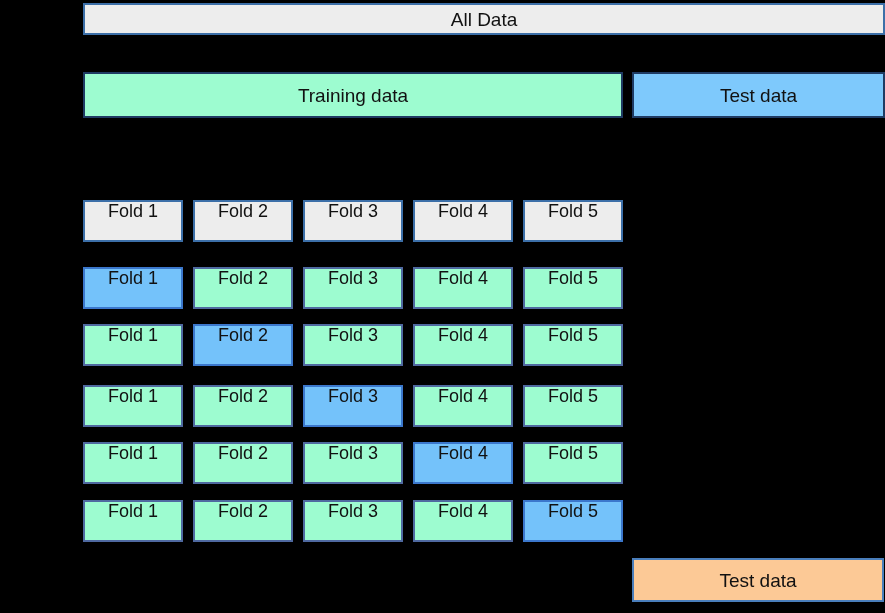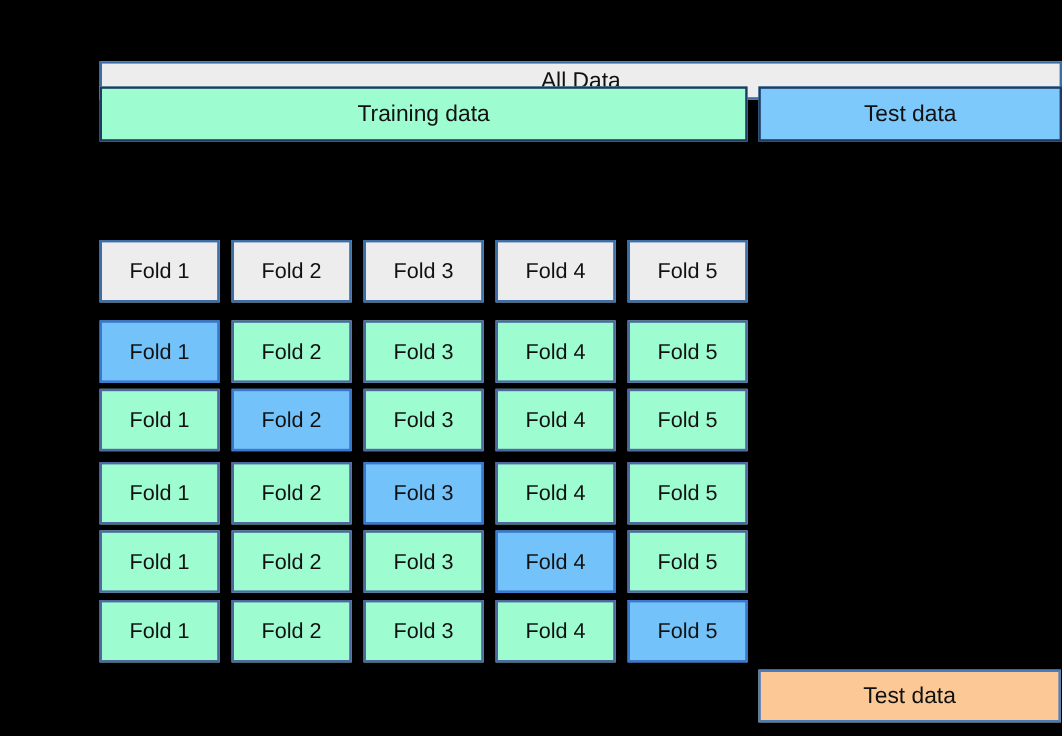--- a/index.html
+++ b/index.html
@@ -21,40 +21,40 @@
     box-sizing: border-box;
     display: flex;
     align-items: center;
     justify-content: center;
     font-size: 19px;
     line-height: 1;
     white-space: nowrap;
   }
   .all-data {
     left: 83px; top: 3px; width: 802px; height: 32px;
-    background: var(--grayFill); border: 2px solid var(--grayBorder); margin-top: 48px;
+    background: var(--grayFill); border: 2px solid var(--grayBorder);
   }
   .training-data {
     left: 83px; top: 72px; width: 540px; height: 46px;
     background: var(--greenFill); border: 2px solid var(--splitBorder); justify-content: center;
   }
   .test-data-top {
     left: 632px; top: 72px; width: 253px; height: 46px;
     background: var(--blueFill); border: 2px solid var(--splitBorder);
   }
   .final-test {
     left: 632px; top: 558px; width: 252px; height: 44px;
     background: var(--orangeFill); border: 2px solid var(--orangeBorder);
   }
   .cell {
     position: absolute;
     box-sizing: border-box;
-    width: 100px; height: 52px;
+    width: 100px; height: 42px;
     display: flex;
-    align-items: center;
+    align-items: flex-start;
     justify-content: center;
     font-size: 18px;
     line-height: 1;
   }
   .cell.gray  { background: var(--grayFill);  border: 2px solid var(--grayBorder); }
   .cell.green { background: var(--greenFill); border: 2px solid var(--foldGreenBorder); }
   .cell.blue  { background: var(--foldBlueFill); border: 2px solid var(--foldBlueBorder); }
 </style>
 </head>
 <body>

